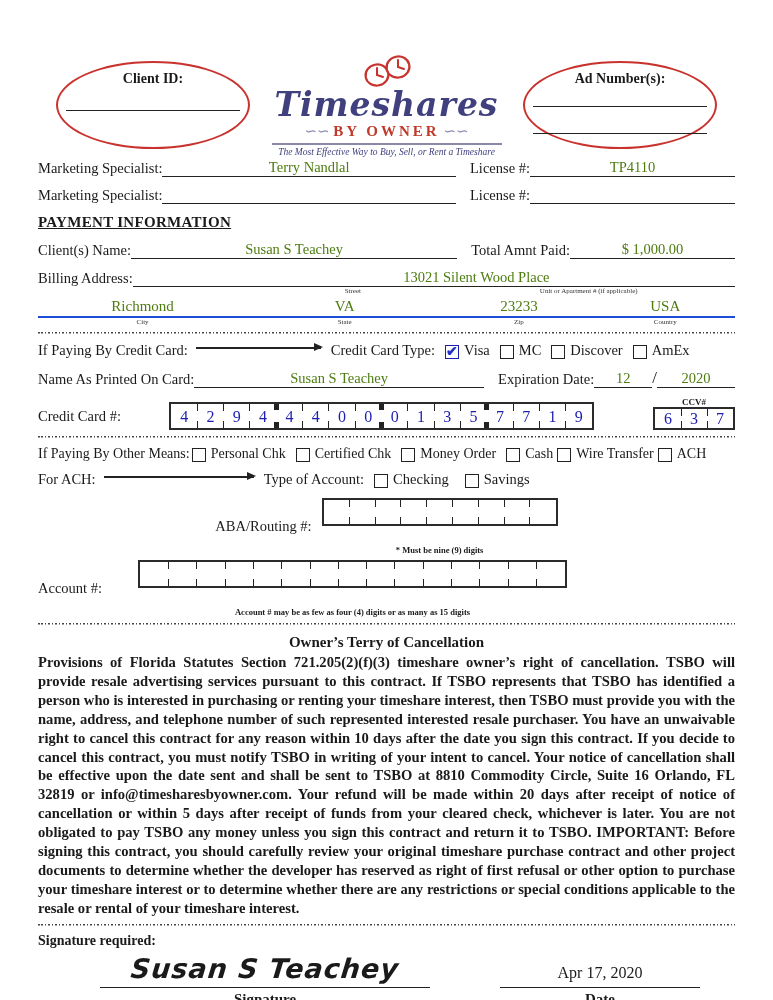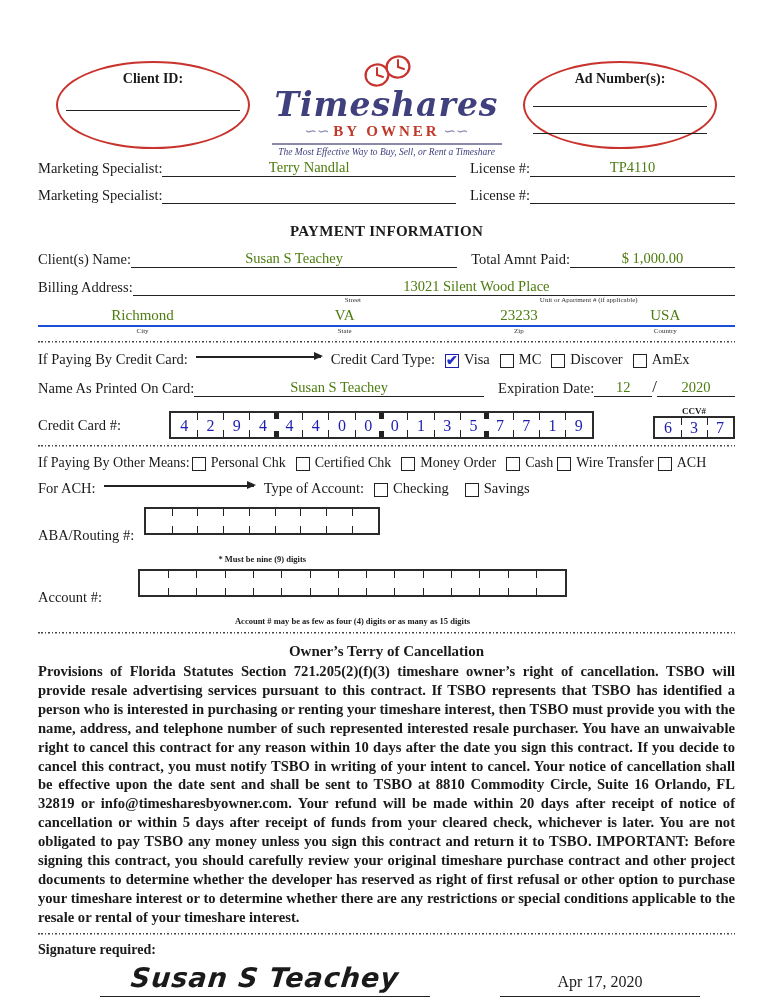--- a/index.html
+++ b/index.html
@@ -24,21 +24,21 @@
   .logo-tagline { font-style:italic; font-size:9.5px; color:#3e3e7e; white-space:nowrap; }
 
   
   .row { display:flex; align-items:flex-end; font-size:14.5px; margin-top:9px; }
   .lbl { white-space:nowrap; }
   .fill { flex:1; border-bottom:1.4px solid #222; text-align:center; min-height:18px; line-height:18px; }
   .fill.small { flex:0 0 205px; }
   .blue { color:#4d7c0f; }
   .gap { width:14px; }
 
-  .section-title { text-align:center; font-weight:bold; font-size:15px; margin-top:19px; letter-spacing:.3px; }
+  .section-title { text-align:left; font-weight:bold; font-size:15px; text-decoration:underline; margin-top:10px; letter-spacing:.3px; }
 
   .sub-lbl { font-size:7px; color:#333; }
   .addr-subs { position:relative; height:9px; }
   .addr-subs span { position:absolute; }
   .csz { display:flex; align-items:flex-end; margin-top:1px; }
   .csz .col { border-bottom:2px solid #1d4ed8; text-align:center; font-size:15px; line-height:19px; }
   .csz-subs { display:flex; }
   .csz-subs span { text-align:center; }
 
   .sep { border:0; height:3px; margin-top:6px;
@@ -242,21 +242,21 @@
   <div class="row" style="align-items:center;">
     <span class="lbl">For ACH:</span>
     <span class="arrow" style="width:150px;"></span>
     <span class="lbl">Type of Account:</span>
     <span class="cbx"></span>
     <span>Checking</span>
     <span class="cbx" style="margin-left:16px;"></span>
     <span>Savings</span>
   </div>
 
-  <div style="display:flex; align-items:center; margin-top:10px;">
+  <div style="display:flex; align-items:center; margin-top:10px;justify-content:center;">
     <span class="lbl" style="font-size:14.5px;">ABA/Routing #:</span>
     <div style="margin-left:10px; width:236px;">
       <div class="boxgrid">
         <span class="cell"></span>
           <span class="cell"></span>
           <span class="cell"></span>
           <span class="cell"></span>
           <span class="cell"></span>
           <span class="cell"></span>
           <span class="cell"></span>

